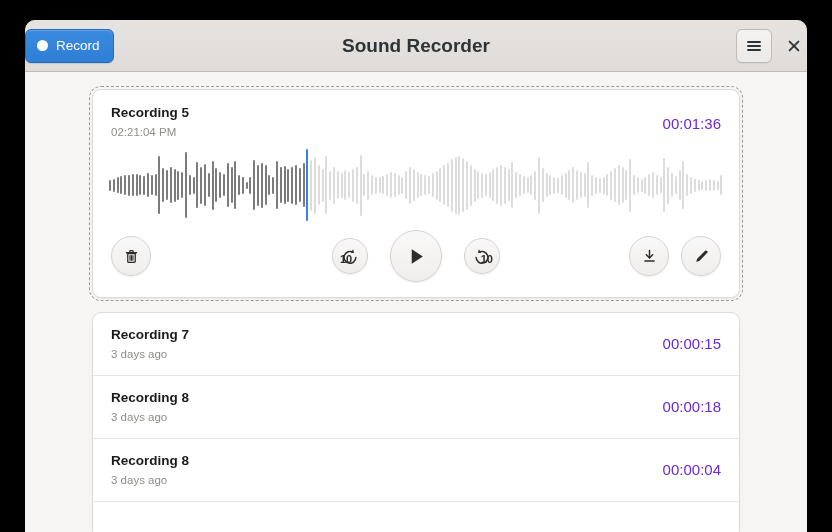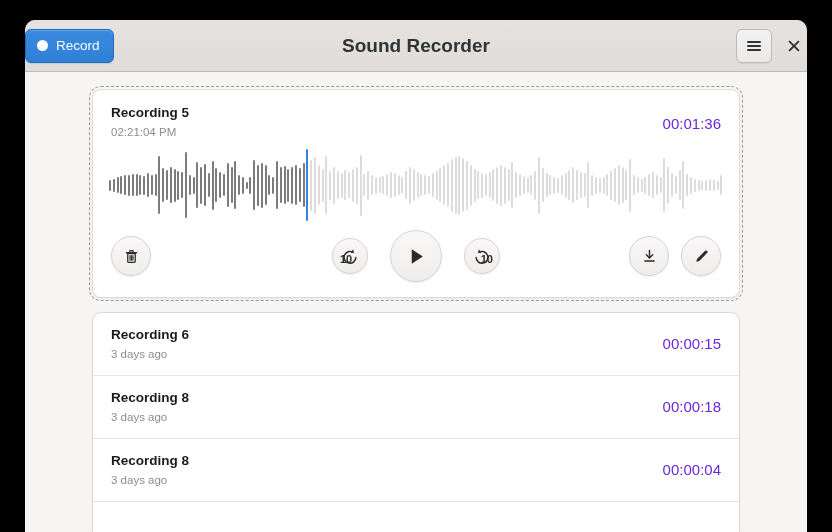--- a/index.html
+++ b/index.html
@@ -508,21 +508,21 @@
             </svg>
           </div>
         </div>
 
       </div>
     </div>
 
     <div id="list-card">
         <div class="list-row">
           <div>
-            <div class="rec-name">Recording 6</div>
+            <div class="rec-name">Recording 7</div>
             <div class="rec-sub">3 days ago</div>
           </div>
           <div class="rec-dur" style="padding-top: 8px;">00:00:15</div>
         </div>
         <div class="list-row">
           <div>
             <div class="rec-name">Recording 8</div>
             <div class="rec-sub">3 days ago</div>
           </div>
           <div class="rec-dur" style="padding-top: 8px;">00:00:18</div>

